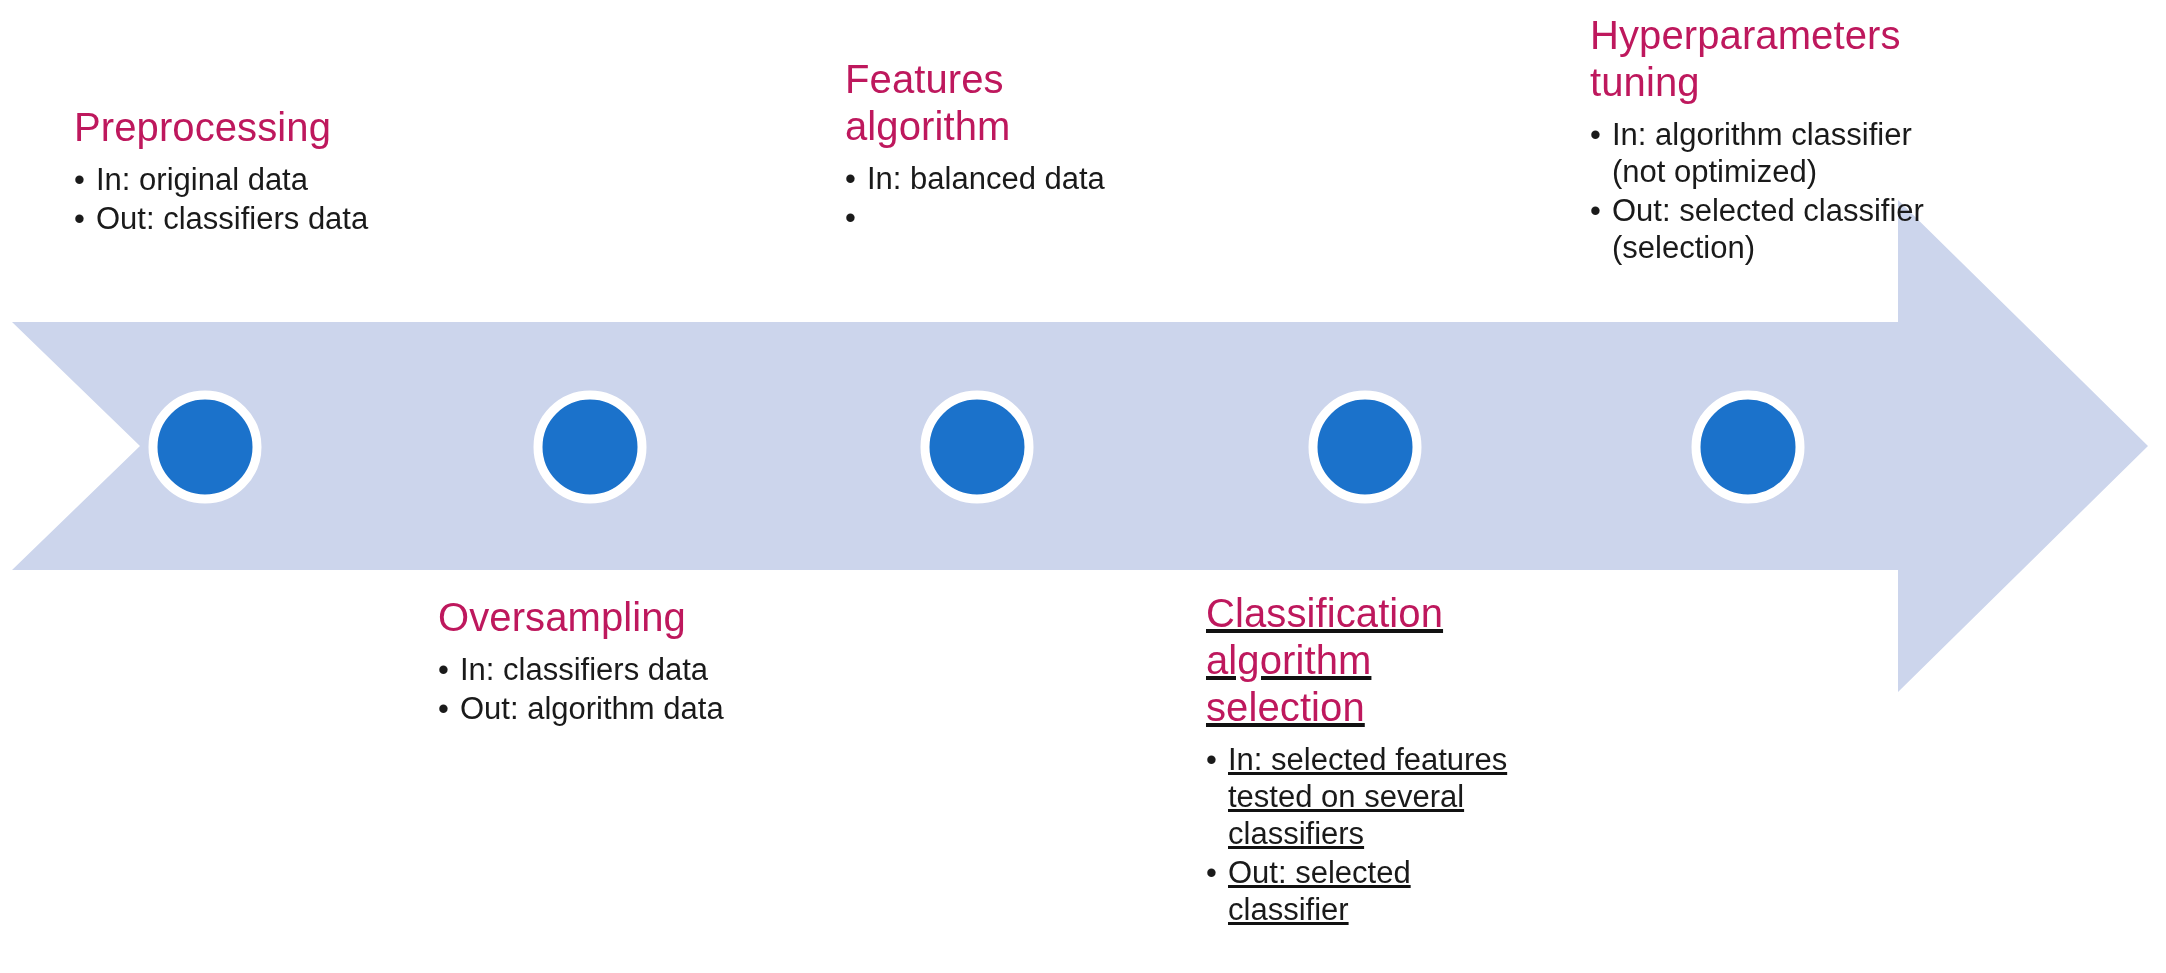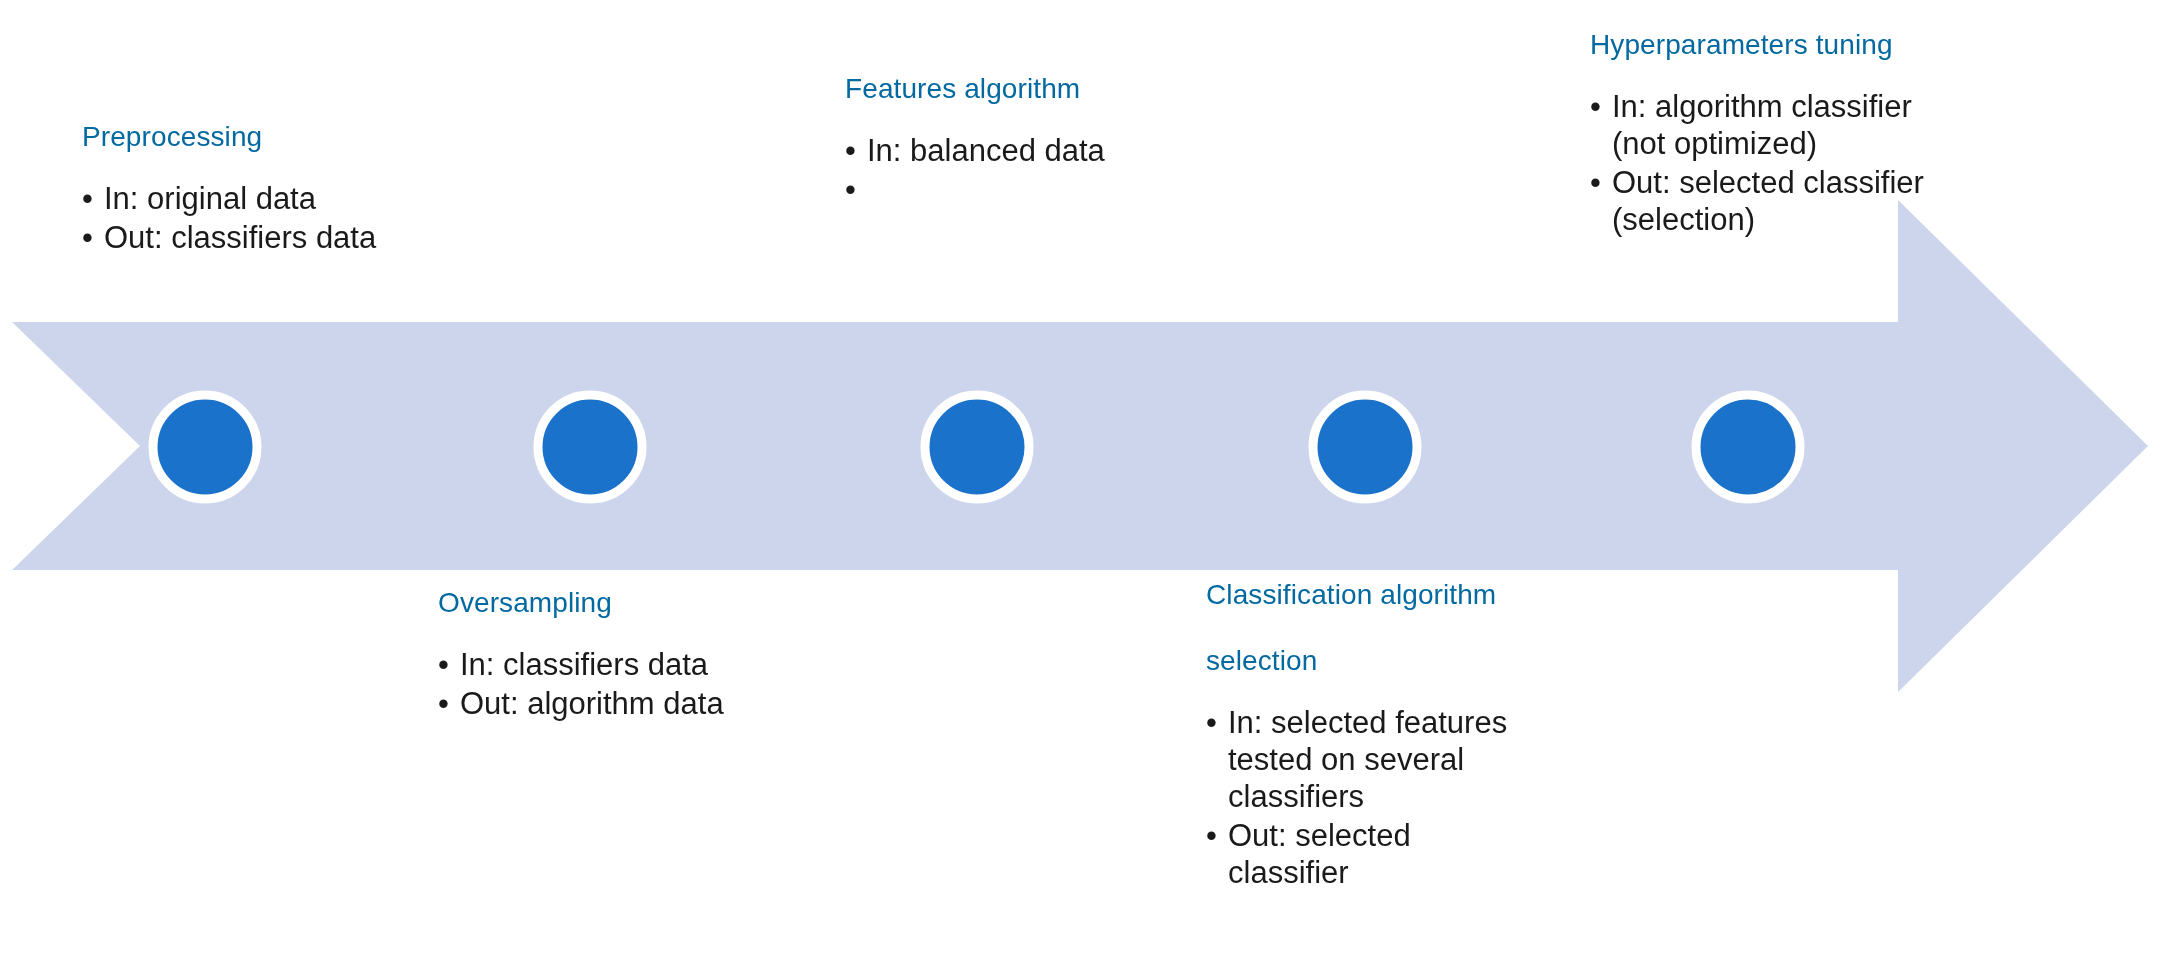--- a/index.html
+++ b/index.html
@@ -25,24 +25,24 @@
     top: 0;
     width: 2166px;
     height: 973px;
     display: block;
   }
   .stage-label {
     position: absolute;
     box-sizing: border-box;
   }
   .stage-title {
-    font-size: 28px;
-    line-height: 66px;
+    font-size: 40px;
+    line-height: 47px;
     font-weight: 400;
-    color: #0369a1;
+    color: #be185d;
     letter-spacing: 0.1px;
     white-space: pre-line;
   }
   .stage-bullets {
     list-style: none;
     margin: 10px 0 0 0;
     padding: 0;
   }
   .stage-bullets li {
     position: relative;
@@ -54,24 +54,24 @@
   }
   .stage-bullets li .bullet-dot {
     position: absolute;
     left: 0;
     top: 0;
     font-size: 31px;
     line-height: 37px;
   }
 
   
-  #label-preprocessing { left: 74px;   top: 104px; width: 330px; margin-left: 8px; }
-  #label-oversampling  { left: 438px;  top: 570px; width: 360px; }
+  #label-preprocessing { left: 74px;   top: 104px; width: 330px; }
+  #label-oversampling  { left: 438px;  top: 594px; width: 360px; }
   #label-features      { left: 845px;  top: 56px;  width: 320px; }
-  #label-classification{ left: 1206px; top: 562px; width: 330px; }
+  #label-classification{ left: 1206px; top: 590px; width: 330px; text-decoration: underline; }
   #label-hyperparams   { left: 1590px; top: 12px;  width: 350px; }
 </style>
 </head>
 <body>
 
 <div id="canvas">
 
   <svg id="arrow-svg" viewBox="0 0 2166 973" xmlns="http://www.w3.org/2000/svg">
 
     <path id="arrow-shape" d="M 12,322

